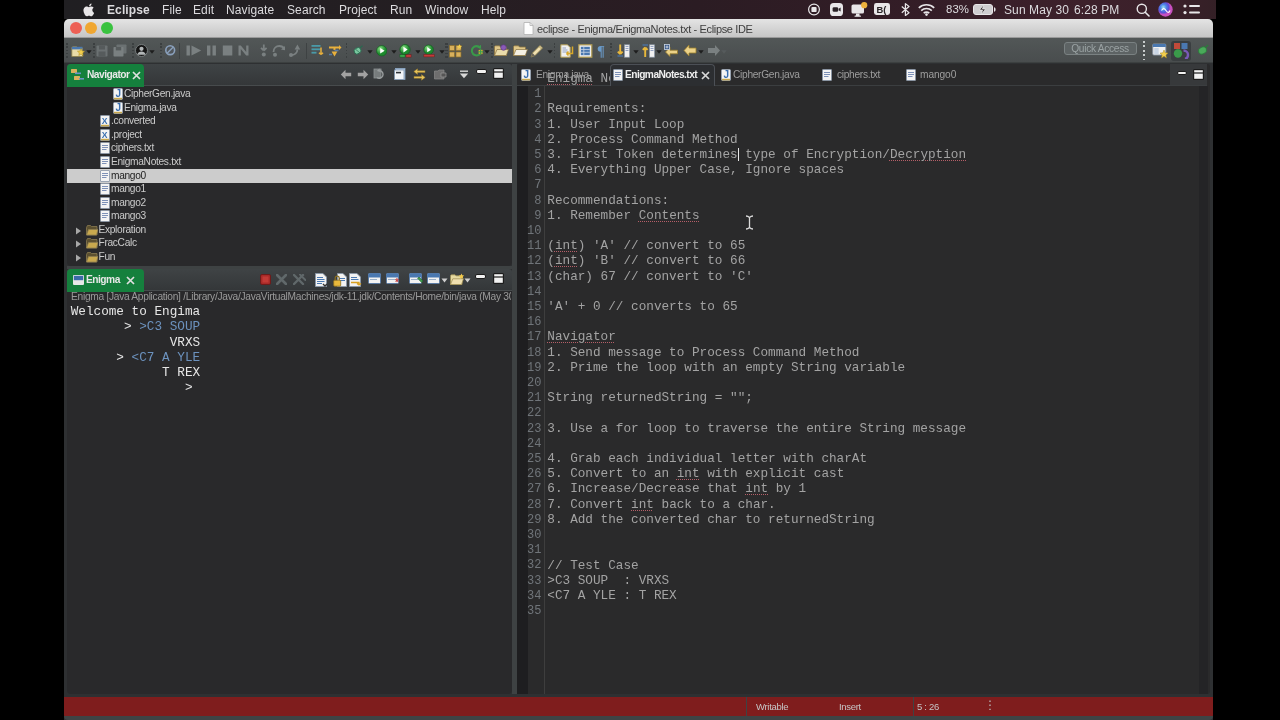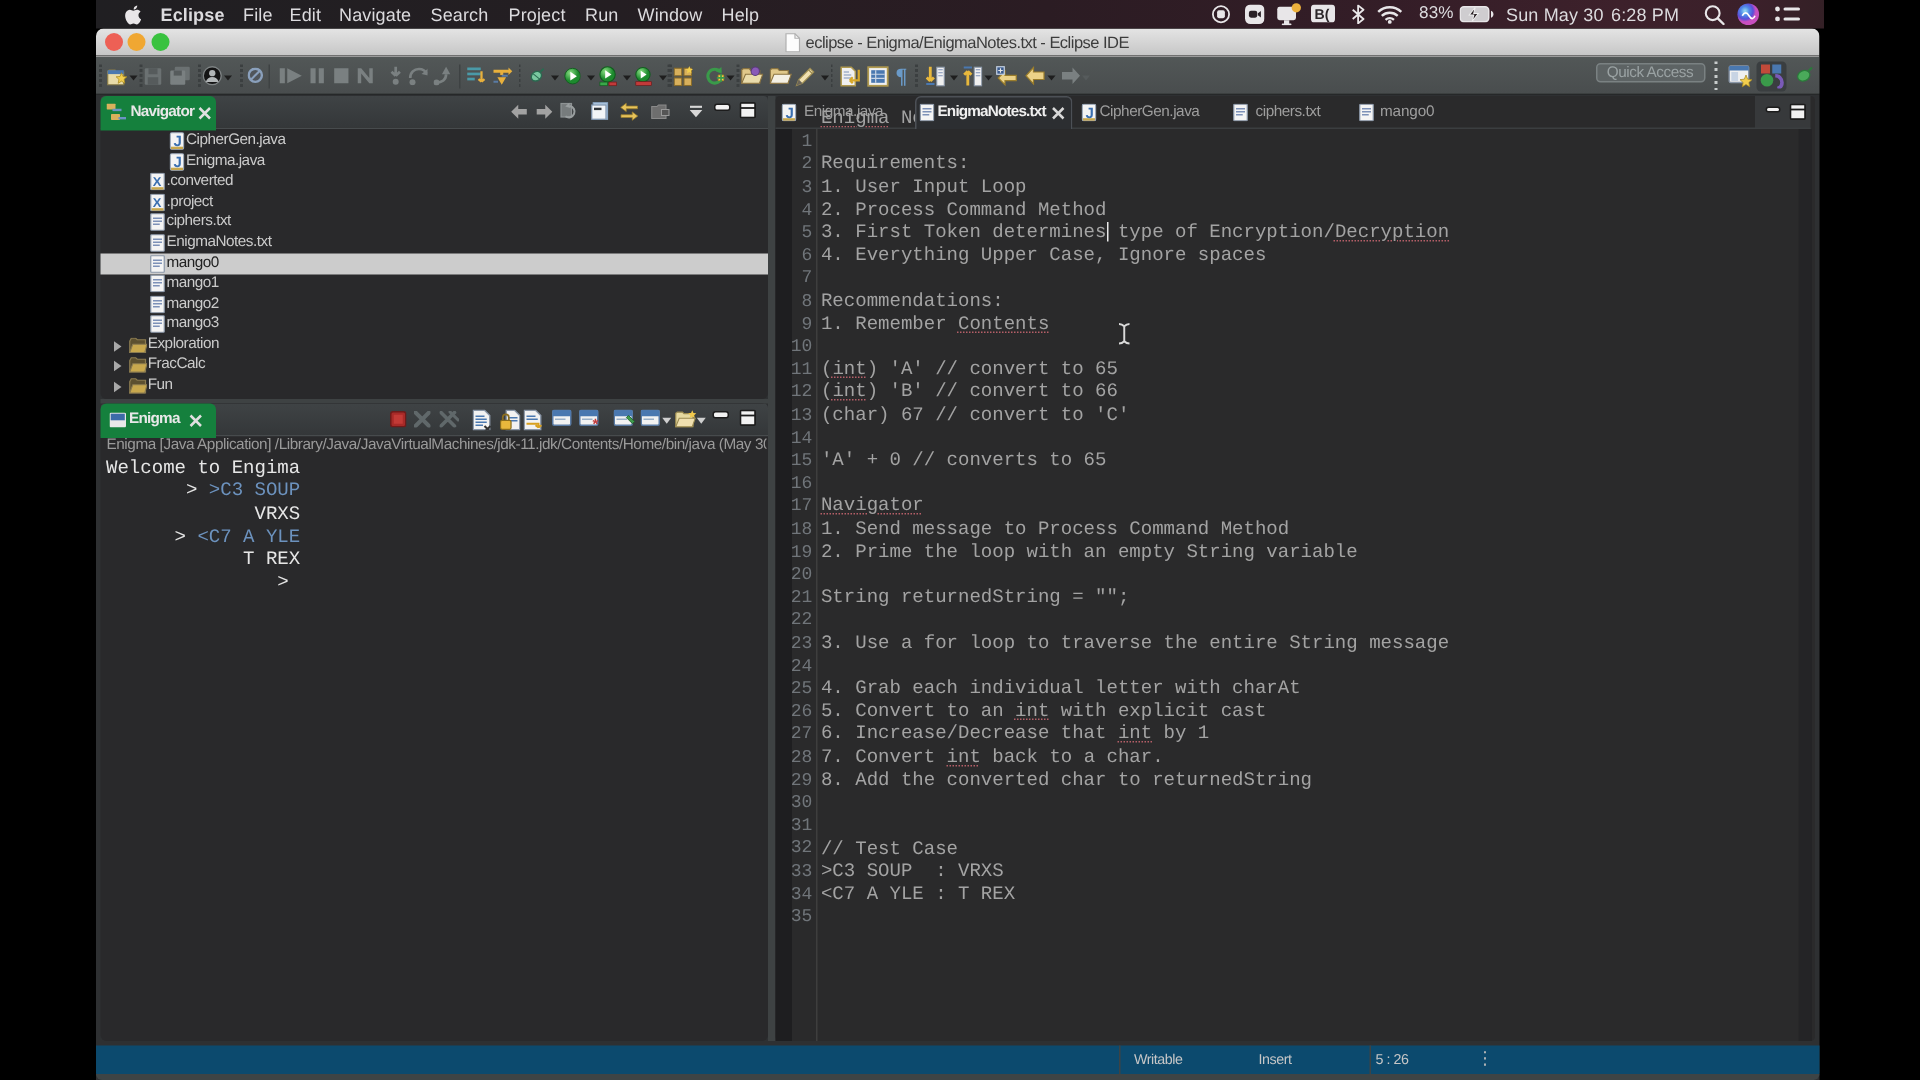--- a/index.html
+++ b/index.html
@@ -38,21 +38,21 @@
 
 #conhdr { position:absolute; color:#9a9a9a; font-size:10.2px; letter-spacing:-0.28px; white-space:nowrap; overflow:hidden; }
 #context { position:absolute; left:70.7px; top:304px; font-family:"Liberation Mono", monospace; font-size:12.7px; line-height:15.25px; color:#e6e6e6; white-space:pre;text-align:right; }
 .cin { color:#6c92be; }
 
 #gutter { position:absolute; left:516px; top:87.2px; width:25.5px; text-align:right; font-family:"Liberation Mono", monospace; font-size:12px; line-height:15.2px; color:#70757a; white-space:pre; }
 #gutline { position:absolute; left:543.5px; top:86px; width:1px; height:608px; background:#3e3e3e; }
 #edtext { position:absolute; left:547.3px; top:71px; font-family:"Liberation Mono", monospace; font-size:12.7px; line-height:15.2px; color:#a3a3a3; white-space:pre; }
 .sq { text-decoration:underline dotted #b55f68 1.2px; text-underline-offset:2px; }
 
-#statusbar { left:64px; top:697px; width:1149px; height:20px; background:#0c4a6e; border-radius:0 0 2px 2px; color:#c6c6c6; font-size:9.5px; letter-spacing:-0.3px; }
+#statusbar { left:64px; top:697px; width:1149px; height:20px; background:#7f1d1d; border-radius:0 0 2px 2px; color:#c6c6c6; font-size:9.5px; letter-spacing:-0.3px; }
 #statusbot { left:64px; top:716px; width:1149px; height:4px; background:#3e4445; border-radius:0 0 6px 6px; }
 .sep { position:absolute; top:0; width:1px; height:20px; background:#3e4344; }
 </style>
 </head>
 <body>
 <div id="menubar" class="abs">
   <svg class="abs" style="left:18.5px;top:2.5px" width="11" height="14" viewBox="0 0 18 21">
       <path fill="#e8e6e8" d="M13.1 0c.1 1.1-.3 2.2-1 3-.7.9-1.9 1.5-2.9 1.4-.1-1 .4-2.1 1-2.8C10.9.8 12.1.1 13.1 0zM17.4 15.2c-.5 1.1-.7 1.6-1.3 2.6-.9 1.4-2.1 3-3.6 3-1.3 0-1.7-.9-3.5-.9s-2.2.9-3.5.9c-1.5 0-2.6-1.5-3.5-2.9C-.4 14.1-.7 9.8.8 7.5c1-1.6 2.7-2.6 4.2-2.6 1.6 0 2.6.9 3.9.9 1.3 0 2-.9 3.9-.9 1.4 0 2.8.7 3.9 2-3.4 1.9-2.8 6.7.7 8.3z" transform="translate(0.8,0)"></path>
     </svg>
   <span class="mitem" style="left:43px;font-weight:bold">Eclipse</span>

